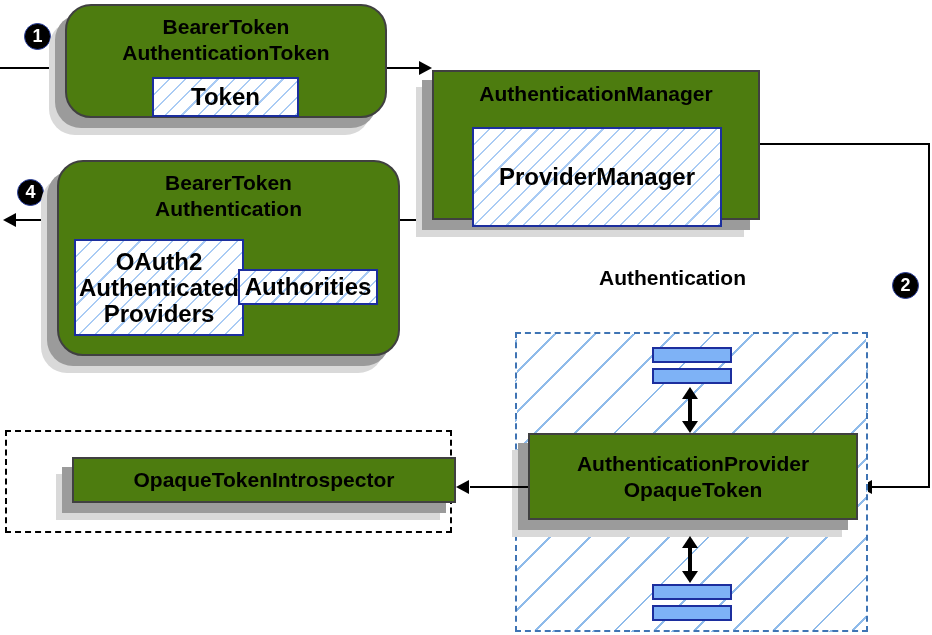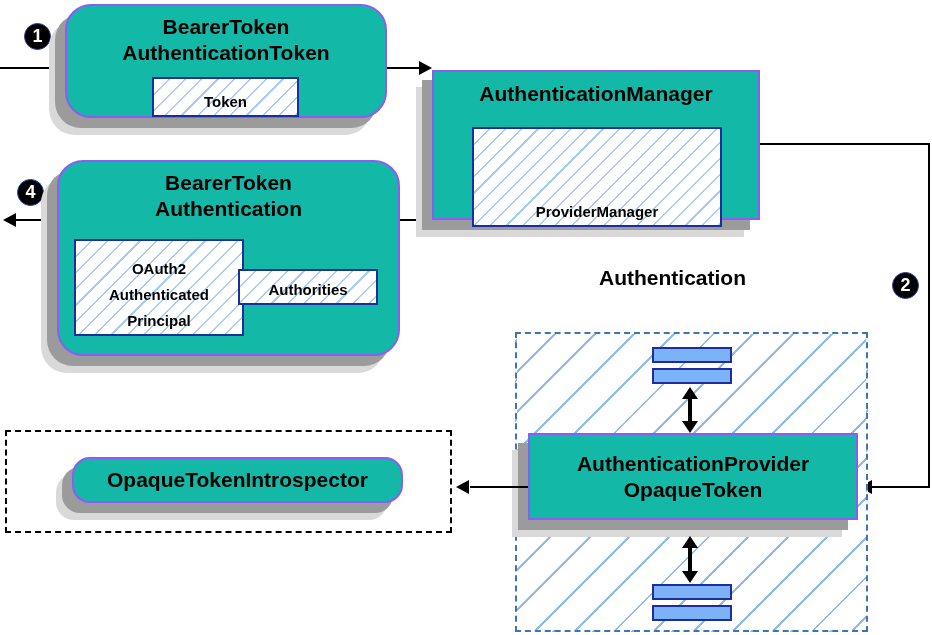--- a/index.html
+++ b/index.html
@@ -12,35 +12,35 @@
     height: 635px;
     background: #ffffff;
     overflow: hidden;
     font-weight: bold;
     color: #000;
   }
 
   
   .node {
     position: absolute;
-    background: #14b8a6;
-    border: 2px solid #8b5cf6;
+    background: #4d7c0f;
+    border: 2px solid #404040;
     box-shadow: -10px 10px 0 #9b9b9b, -16px 17px 0 #d9d9d9;
   }
   .rounded { border-radius: 26px; }
   .node-title { text-align: center; font-size: 21px; line-height: 26px; padding-top: 8px; }
   .center-text { display: flex; flex-direction: column; align-items: center; justify-content: center; text-align: center; font-size: 21px; line-height: 26px; }
 
   
   .chip {
     position: absolute;
     border: 2px solid #1c2e9e;
     background: repeating-linear-gradient(135deg, rgba(0,0,0,0) 0px, rgba(0,0,0,0) 10px, #a9cbf4 10px, #a9cbf4 11.5px), #ffffff;
-    display: flex; flex-direction: column; align-items: center; justify-content: flex-end;
-    text-align: center; font-size: 15px; line-height: 26px;
+    display: flex; flex-direction: column; align-items: center; justify-content: center;
+    text-align: center; font-size: 24px; line-height: 26px;
   }
 
   
   .dashed-blue {
     position: absolute;
     border: 2px dashed #3f74b4;
     background: repeating-linear-gradient(135deg, rgba(0,0,0,0) 0px, rgba(0,0,0,0) 26px, #8fbbea 26px, #8fbbea 28px), #ffffff;
   }
   .dashed-black {
     position: absolute;
@@ -135,21 +135,21 @@
   </div>
 
   <div class="node rounded" style="left:57px; top:160px; width:343px; height:196px;">
     <div class="node-title">
       <div>BearerToken</div>
       <div>Authentication</div>
     </div>
     <div class="chip" style="left:15px; top:77px; width:170px; height:97px;">
       <div>OAuth2</div>
       <div>Authenticated</div>
-      <div>Principal</div>
+      <div>Providers</div>
     </div>
     <div class="chip" style="left:179px; top:107px; width:140px; height:36px;">
       <div>Authorities</div>
     </div>
   </div>
 
   <div class="free-label" style="left:555px; top:265px; width:235px;">
     <div>Authentication</div>
   </div>
 
@@ -176,17 +176,17 @@
   </div>
 
   <div class="bar" style="left:652px; top:584px;"></div>
   <div class="bar" style="left:652px; top:605px;"></div>
 
   <div class="hline" style="left:470px; top:486px; width:58px;"></div>
   <div class="head-left" style="left:456px; top:480px;"></div>
 
   <div class="dashed-black" style="left:5px; top:430px; width:447px; height:103px;"></div>
 
-  <div class="node center-text" style="left:72px; top:457px; width:331px; height:46px;border-radius:18px;">
+  <div class="node center-text" style="left:72px; top:457px; width:384px; height:46px;">
     <div>OpaqueTokenIntrospector</div>
   </div>
 
 </div>
 
 </body></html>

